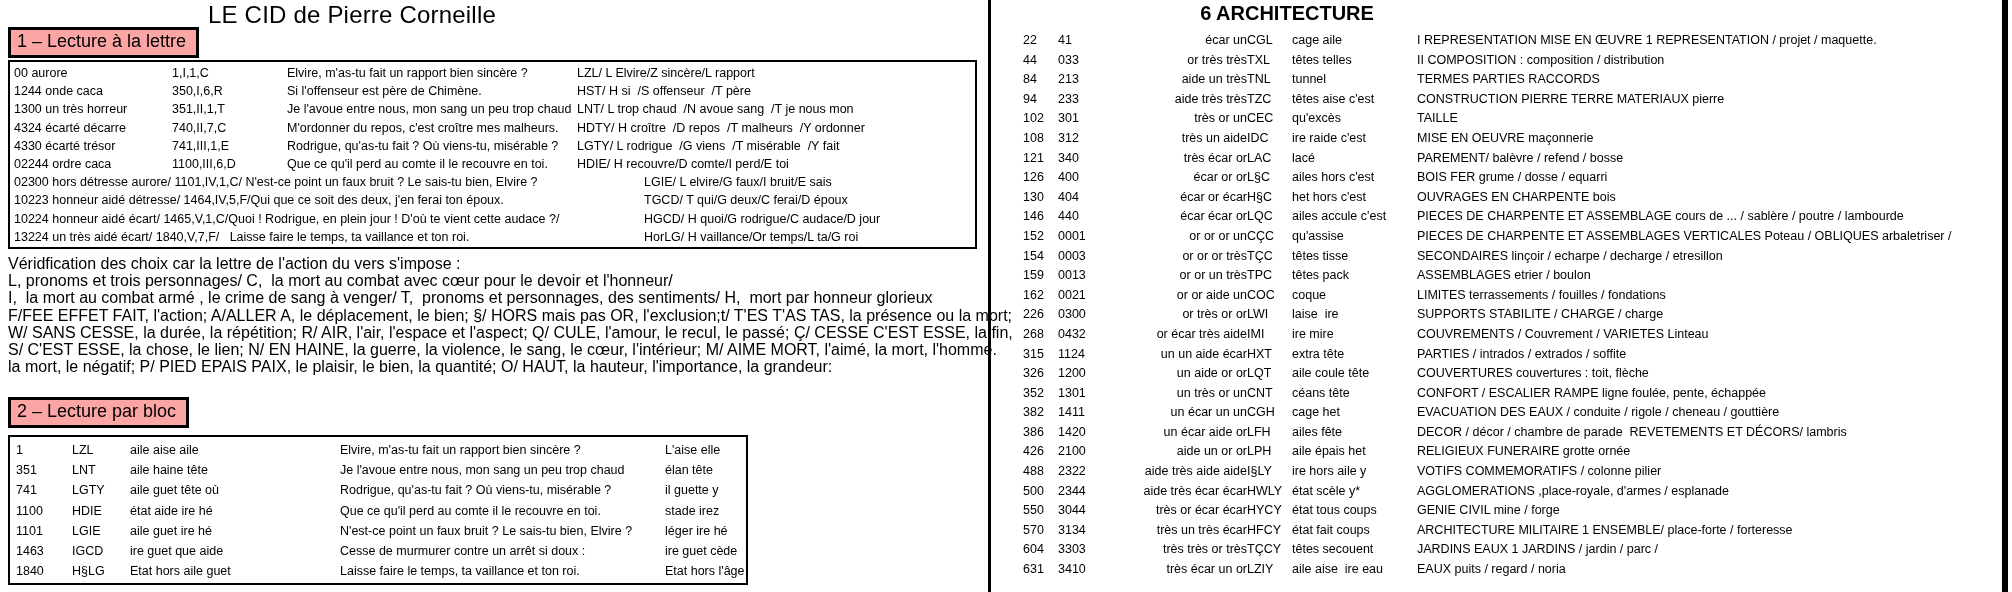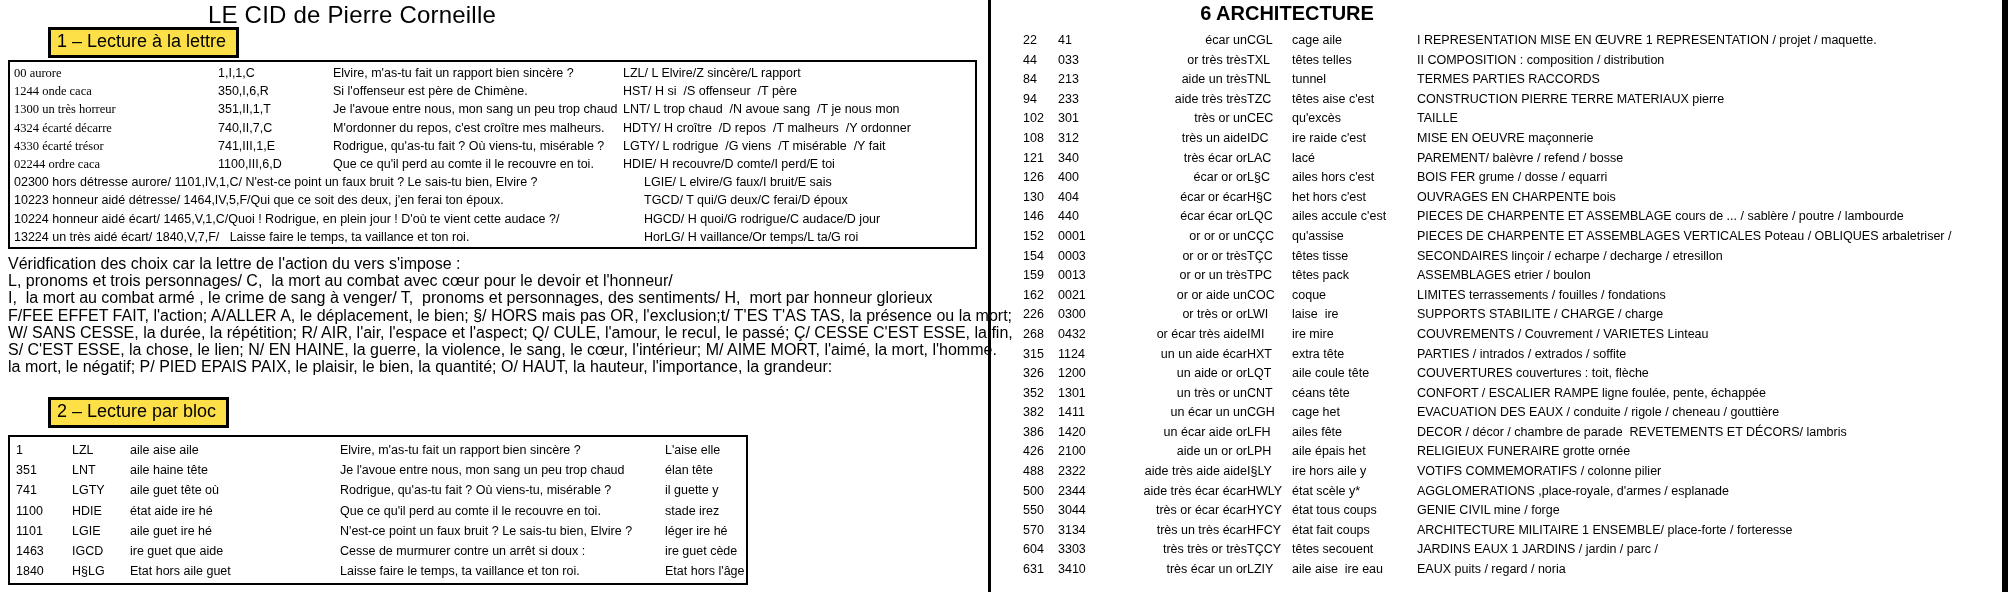--- a/index.html
+++ b/index.html
@@ -11,29 +11,29 @@
   .panel { position:absolute; top:0; height:592px; }
   .left-panel  { left:0;    width:988px;  }
   .right-panel { left:992px; width:1010px; }
 
   .lecid-title { position:absolute; left:0; top:1px; width:704px; text-align:center;
                  font-size:24px; letter-spacing:0.2px; }
   .arch-title  { position:absolute; left:0; top:2px; width:590px; text-align:center;
                  font-size:20px; font-weight:bold; }
 
   .box-heading { position:absolute; display:inline-block; border:3px solid #000;
-                 background:#fde047; padding:1px 10px 3px 6px; font-size:18px; white-space:pre;margin-left:40px; }
+                 background:#fca5a5; padding:1px 10px 3px 6px; font-size:18px; white-space:pre; }
   .bh1 { left:8px; top:27px; }
   .bh2 { left:8px; top:397px; }
 
   .t1 { position:absolute; left:8px; top:60px; width:969px; height:189px;
         border:2px solid #000; padding-top:2px; font-size:12.5px; }
   .t1row { display:flex; line-height:18.2px; padding:0 6px 0 4px; white-space:pre; }
-  .t1c1 { width:158px; flex:none;font-family:Liberation Serif, serif; }
-  .t1c2 { width:115px; flex:none;margin-left:46px; }
+  .t1c1 { width:158px; flex:none; }
+  .t1c2 { width:115px; flex:none; }
   .t1c3 { width:290px; flex:none; }
   .t1c4 { flex:1; }
   .t1row.wide .wleft { flex:0 0 auto; min-width:630px; }
   .t1row.wide .wcode { flex:0 0 auto; }
 
   .verif { position:absolute; left:8px; top:255px; font-size:16px; line-height:17.2px; }
   .verif div { white-space:pre; }
 
   .t2 { position:absolute; left:8px; top:435px; width:740px; height:150px;
         border:2px solid #000; padding-top:3px; font-size:12.5px; }

